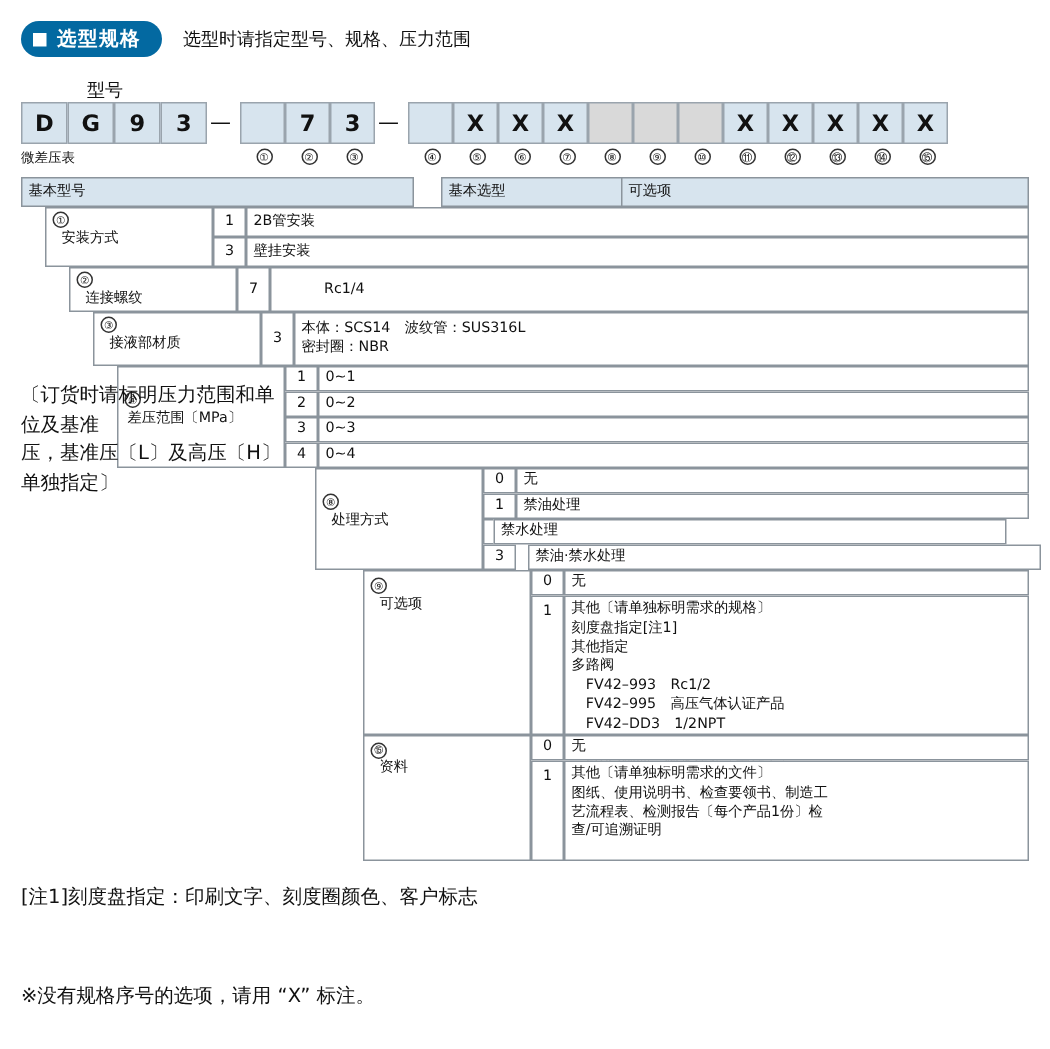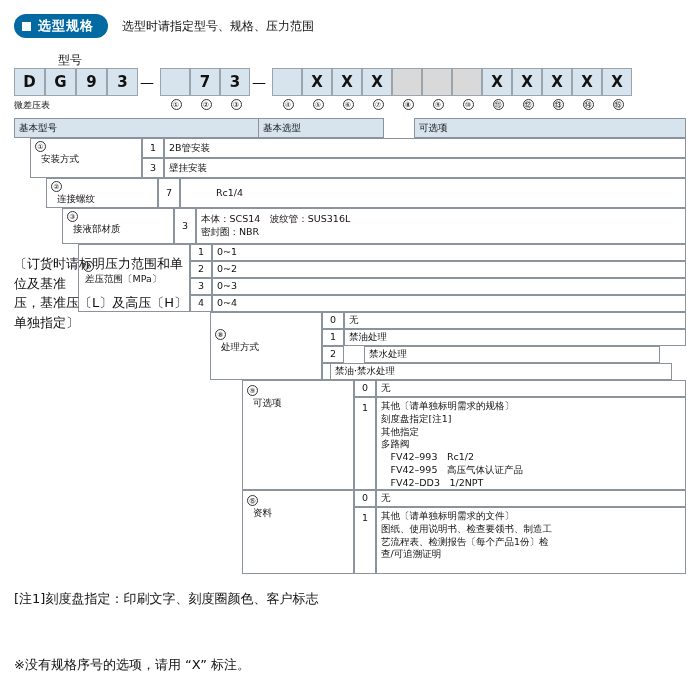--- a/index.html
+++ b/index.html
@@ -141,21 +141,21 @@
   <div class="circnum" style="left:458px;"><span class="circ">⑩</span></div>
   <div class="circnum" style="left:488px;"><span class="circ">⑪</span></div>
   <div class="circnum" style="left:518px;"><span class="circ">⑫</span></div>
   <div class="circnum" style="left:548px;"><span class="circ">⑬</span></div>
   <div class="circnum" style="left:578px;"><span class="circ">⑭</span></div>
   <div class="circnum" style="left:608px;"><span class="circ">⑮</span></div>
 
   <div class="tbl">
 
     <div class="box hdr center" style="left:0px; top:0px; width:262px; height:20px;">基本型号</div>
-    <div class="box hdr center" style="left:244px; top:0px; width:126px; height:20px;">基本选型</div>
+    <div class="box hdr center" style="left:280px; top:0px; width:126px; height:20px;">基本选型</div>
     <div class="box hdr center" style="left:400px; top:0px; width:272px; height:20px;">可选项</div>
 
     <div class="box" style="left:16px; top:20px; width:112px; height:40px;">
       <div style="font-size:8px;"><span class="circ">①</span></div>
       <div style="padding-left:6px;">安装方式</div>
     </div>
     <div class="box ctr-all" style="left:128px; top:20px; width:22px; height:20px;">1</div>
     <div class="box center" style="left:150px; top:20px; width:522px; height:20px;">2B管安装</div>
     <div class="box ctr-all" style="left:128px; top:40px; width:22px; height:20px;">3</div>
     <div class="box center" style="left:150px; top:40px; width:522px; height:20px;">壁挂安装</div>
@@ -193,23 +193,23 @@
 
     <div class="box" style="left:196px; top:194px; width:112px; height:68px;">
       <div style="font-size:8px; margin-top:14px;"><span class="circ">⑧</span></div>
       <div style="padding-left:6px;">处理方式</div>
     </div>
     <div class="box ctr-all" style="left:308px; top:194px; width:22px; height:17px;">0</div>
     <div class="box center" style="left:330px; top:194px; width:342px; height:17px;">无</div>
     <div class="box ctr-all" style="left:308px; top:211px; width:22px; height:17px;">1</div>
     <div class="box center" style="left:330px; top:211px; width:342px; height:17px;">禁油处理</div>
     <div class="box ctr-all" style="left:308px; top:228px; width:22px; height:17px;">2</div>
-    <div class="box center" style="left:350px; top:228px; width:296px; height:17px;font-family:Liberation Serif, serif;">禁水处理</div>
+    <div class="box center" style="left:315px; top:228px; width:342px; height:17px;font-family:Liberation Serif, serif;">禁水处理</div>
     <div class="box ctr-all" style="left:308px; top:245px; width:22px; height:17px;">3</div>
-    <div class="box center" style="left:316px; top:245px; width:342px; height:17px;">禁油·禁水处理</div>
+    <div class="box center" style="left:338px; top:245px; width:342px; height:17px;">禁油·禁水处理</div>
 
     <div class="box" style="left:228px; top:262px; width:112px; height:110px;">
       <div style="font-size:8px; margin-top:2px;"><span class="circ">⑨</span></div>
       <div style="padding-left:6px;">可选项</div>
     </div>
     <div class="box ctr-all" style="left:340px; top:262px; width:22px; height:17px;">0</div>
     <div class="box center" style="left:362px; top:262px; width:310px; height:17px;">无</div>
     <div class="box ctr-all" style="left:340px; top:279px; width:22px; height:93px;">
         <span style="align-self:flex-start; margin-top:2px;">1</span>
       </div>

